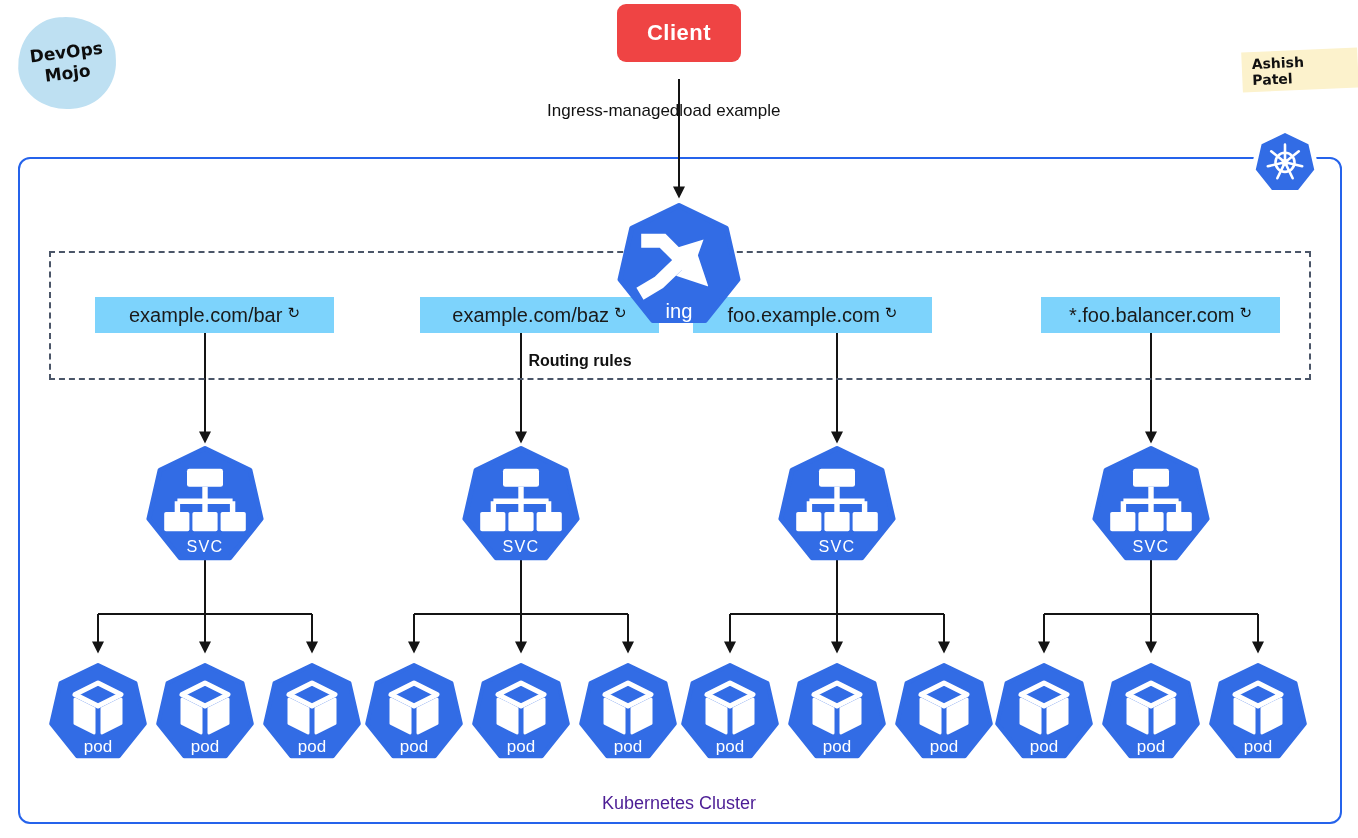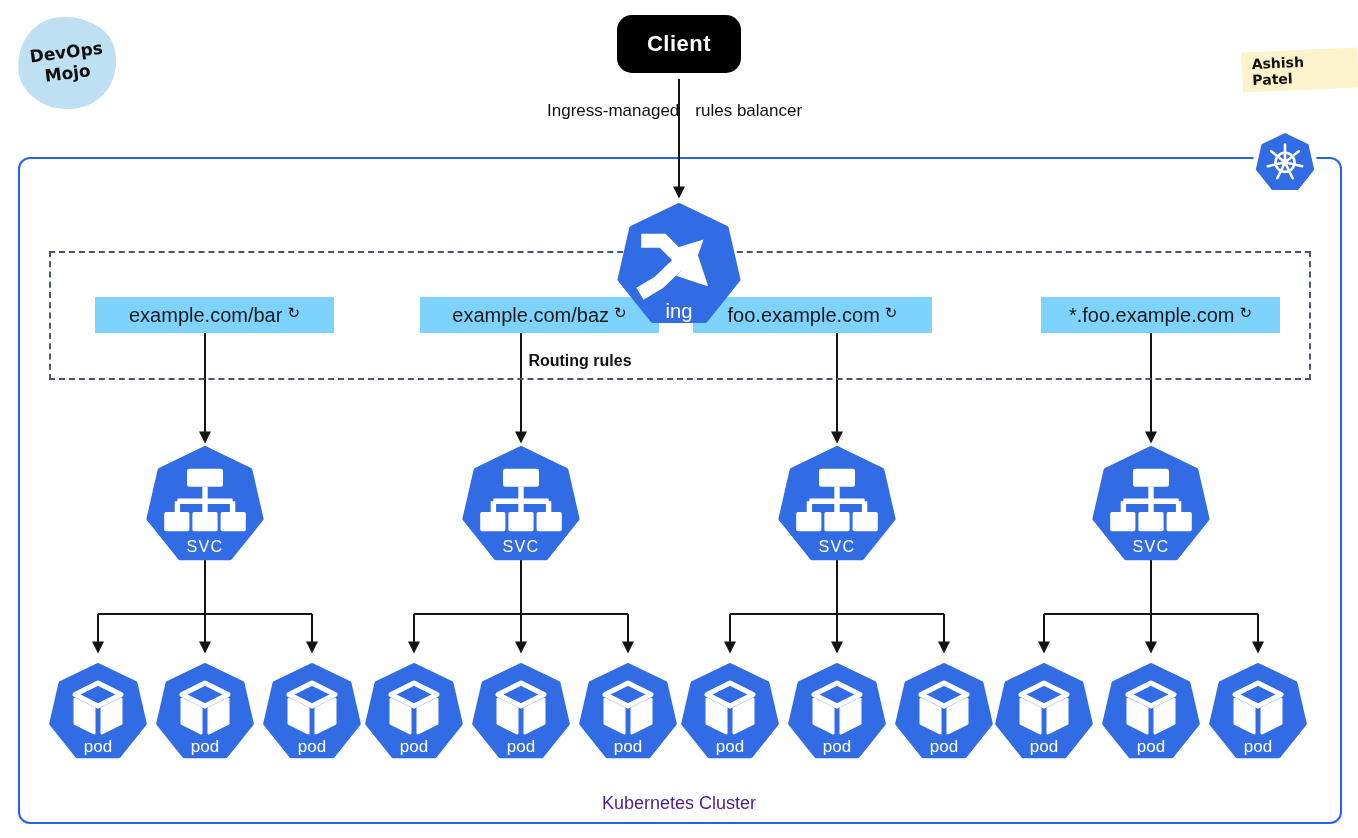--- a/index.html
+++ b/index.html
@@ -28,26 +28,26 @@
     font-family:"DejaVu Sans",sans-serif;font-weight:700;font-size:17px;
     color:#0d0d0d;line-height:1.25;transform:rotate(-4deg);
   }
   .author-badge{
     left:1242px;top:50px;padding:4px 10px;background:#FCF2CC;
     transform:rotate(-2.5deg);z-index:2;
     font-family:"DejaVu Sans",sans-serif;font-weight:700;font-size:14px;color:#111;
   }
   
   .client-box{
-    left:617px;top:15px;width:124px;height:58px;background:#000000;
-    border-radius:15px;display:flex;align-items:center;justify-content:center;
+    left:617px;top:4px;width:124px;height:58px;background:#ef4444;
+    border-radius:9px;display:flex;align-items:center;justify-content:center;
     color:#fff;font-weight:700;font-size:22px;letter-spacing:.5px;z-index:2;
   }
   .edge-label{
-    left:547px;top:101px;display:flex;gap:16px;z-index:3;
+    left:547px;top:101px;display:flex;gap:0;z-index:3;
     font-size:17px;color:#111;white-space:nowrap;
   }
   
   .routing-box{
     left:49px;top:251px;width:1258px;height:125px;
     border:2px dashed #4A5568;z-index:1;
   }
   .routing-title{
     left:0;top:352px;width:1160px;text-align:center;
     font-weight:700;font-size:16px;color:#111;z-index:2;
@@ -155,40 +155,40 @@
   <span>DevOps</span>
   <span>Mojo</span>
 </div>
 <div class="abs author-badge">Ashish Patel</div>
 
 <div class="abs client-box">
   <span>Client</span>
 </div>
 <div class="abs edge-label">
   <span>Ingress-managed</span>
-  <span>rules balancer</span>
+  <span>load example</span>
 </div>
 
 <div class="abs routing-box"></div>
 <div class="abs routing-title">Routing rules</div>
 
 <div class="abs rule-label" style="left:95px">
   <span>example.com/bar</span>
   <span class="refresh">↻</span>
 </div>
 <div class="abs rule-label" style="left:420px">
   <span>example.com/baz</span>
   <span class="refresh">↻</span>
 </div>
 <div class="abs rule-label" style="left:693px">
   <span>foo.example.com</span>
   <span class="refresh">↻</span>
 </div>
 <div class="abs rule-label" style="left:1041px">
-  <span>*.foo.example.com</span>
+  <span>*.foo.balancer.com</span>
   <span class="refresh">↻</span>
 </div>
 
 <svg class="icon" style="left:616px;top:203px;width:126px;height:126px" viewBox="0 0 100 100">
   <use href="#ing-glyph"></use>
   <text x="50" y="91" class="icon-label" font-size="16">ing</text>
 </svg>
 
 <svg class="icon" style="left:145px;top:446px;width:120px;height:120px" viewBox="0 0 100 100">
   <use href="#svc-glyph"></use>

